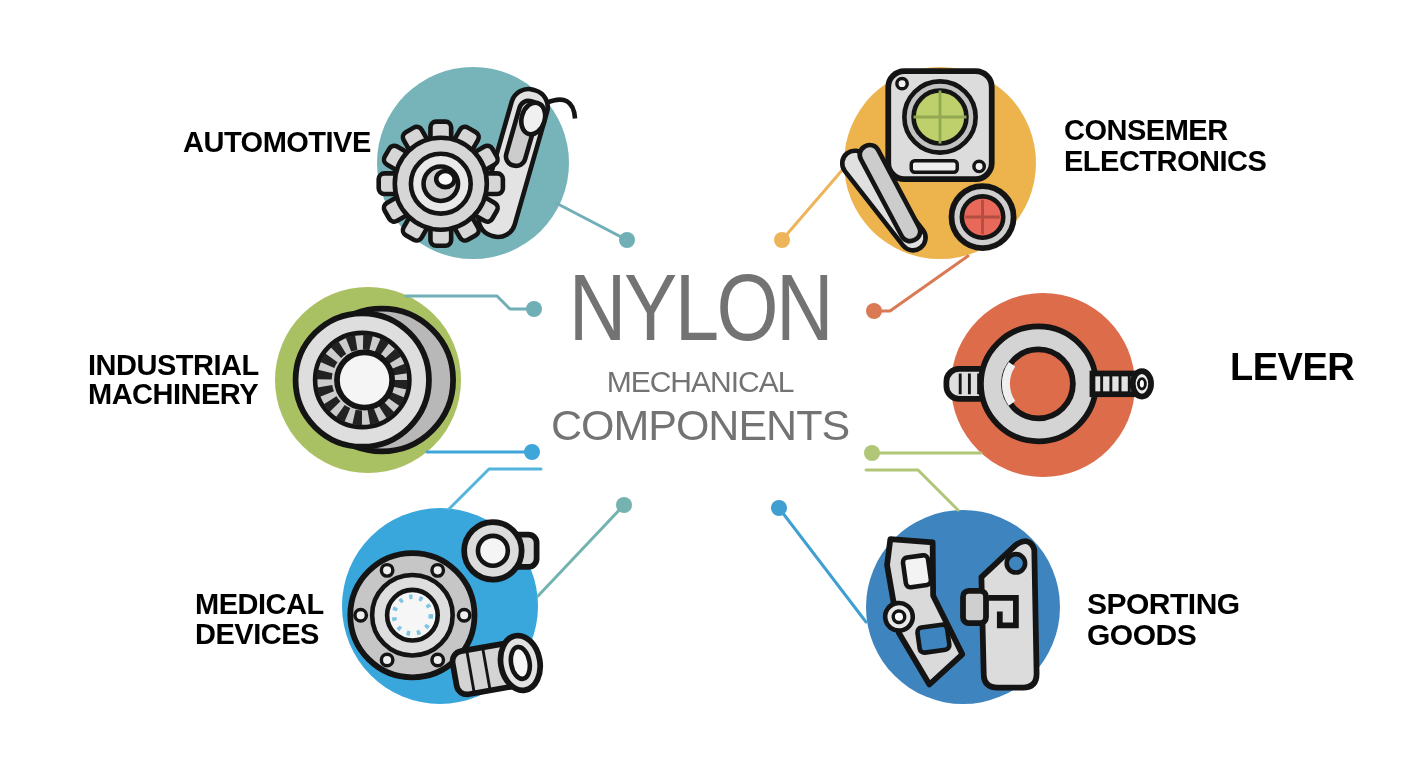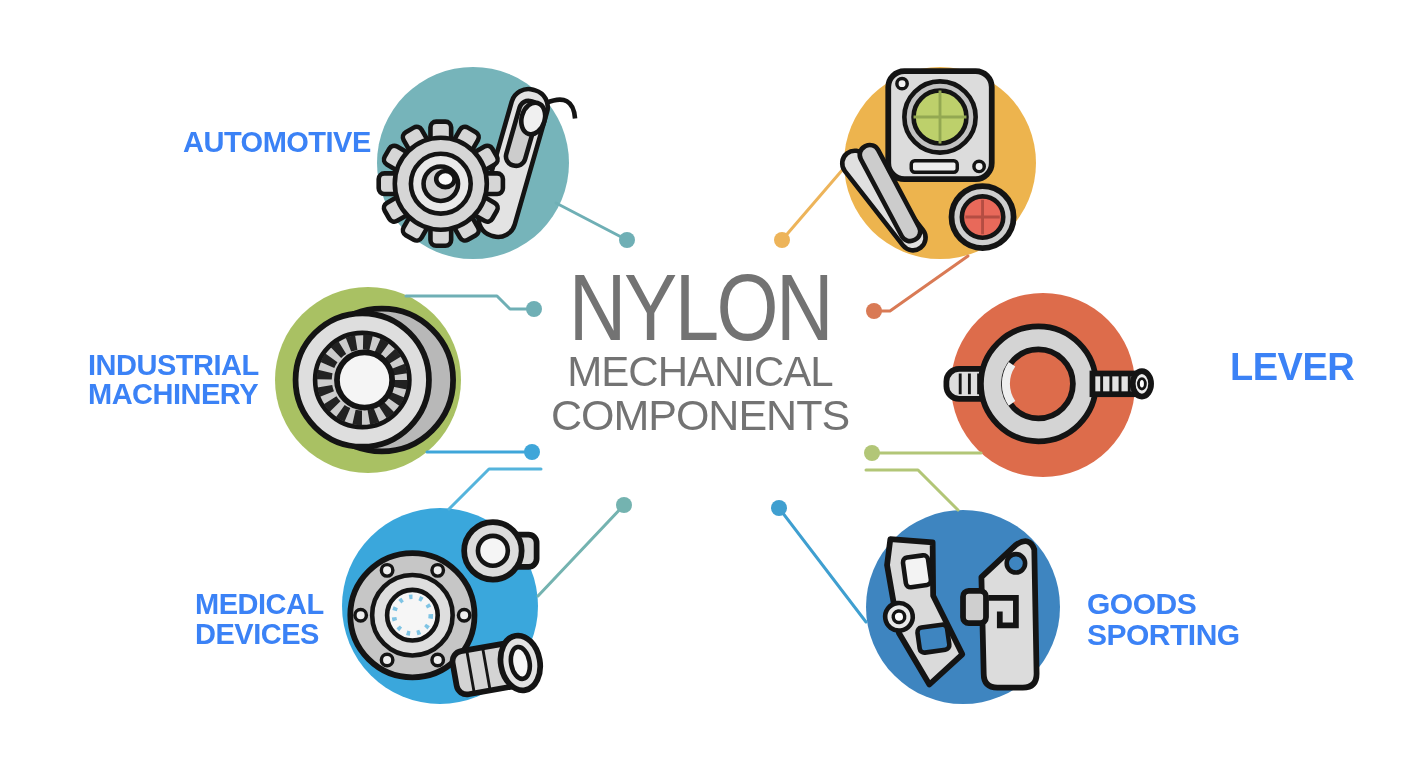--- a/index.html
+++ b/index.html
@@ -1,26 +1,26 @@
 <!DOCTYPE html>
 <html><head>
 <meta charset="utf-8">
 <style>
   html,body{margin:0;padding:0;}
   body{width:1408px;height:768px;position:relative;overflow:hidden;background:#ffffff;
        font-family:"Liberation Sans",sans-serif;}
   #canvas{position:absolute;left:0;top:0;width:1408px;height:768px;}
   svg.overlay{position:absolute;left:0;top:0;}
   svg.icon{position:absolute;}
-  .label{position:absolute;font-weight:bold;color:#3b82f6;letter-spacing:-0.5px;line-height:31px;font-size:29px;}
+  .label{position:absolute;font-weight:bold;color:#000000;letter-spacing:-0.5px;line-height:31px;font-size:29px;}
   .label div{white-space:nowrap;}
   .title-block{position:absolute;left:490px;top:264px;width:420px;text-align:center;color:#737373;font-weight:normal;}
   .t-nylon{font-size:95px;line-height:86px;letter-spacing:-3px;transform:scaleX(.84);transform-origin:center;}
   .t-sub1{font-size:31px;line-height:34px;margin-top:2px;letter-spacing:-0.5px;}
-  .t-sub2{font-size:42px;line-height:40px;letter-spacing:-1px;margin-top:2px;}
+  .t-sub2{font-size:30px;line-height:40px;letter-spacing:-1px;margin-top:12px;}
   .t-sub3{font-size:43px;line-height:46px;letter-spacing:-1px;}
   .ctr{text-align:left;}
 </style>
 </head>
 <body>
 
 <div id="canvas">
 
   <svg class="overlay" width="1408" height="768" viewBox="0 0 1408 768">
     <rect x="0" y="0" width="1408" height="768" fill="#ffffff"></rect>
@@ -169,39 +169,43 @@
       <rect x="100" y="86" width="20" height="28" rx="5" fill="#cfcfcf" stroke-width="5"></rect>
       <path d="M122,92 h24 v24 h-14 v-12" fill="none" stroke-width="5"></path>
     </g>
   </svg>
 
   <div class="label" style="left:183px;top:127px">
     <div>AUTOMOTIVE</div>
     <div></div>
   </div>
 
+  <div class="label" style="left:1064px;top:115px">
+    <div>CONSEMER</div>
+    <div>ELECTRONICS</div>
+  </div>
 
   <div class="label" style="left:88px;top:351px;line-height:29px">
     <div>INDUSTRIAL</div>
     <div>MACHINERY</div>
   </div>
 
   <div class="label" style="left:1230px;top:352px;font-size:38px">
     <div>LEVER</div>
     <div></div>
   </div>
 
   <div class="label ctr" style="left:195px;top:589px;width:122px;line-height:30px">
     <div>MEDICAL</div>
     <div>DEVICES</div>
   </div>
 
   <div class="label" style="left:1087px;top:588px;font-size:30px">
+    <div>SPORTING</div>
     <div>GOODS</div>
-    <div>SPORTING</div>
   </div>
 
   <div class="title-block">
     <div class="t-nylon">NYLON</div>
     <div class="t-sub2">MECHANICAL</div>
     <div class="t-sub3">COMPONENTS</div>
   </div>
 
 </div>
 

